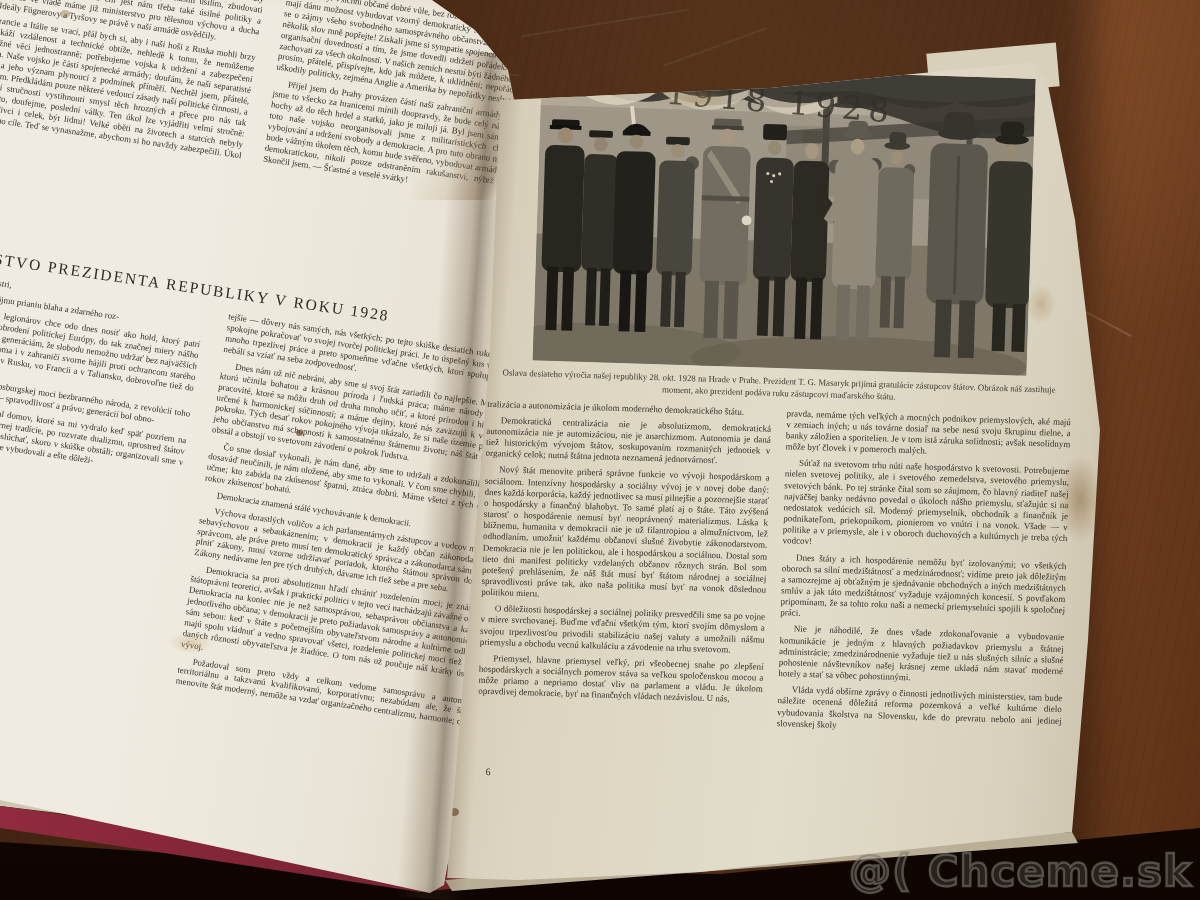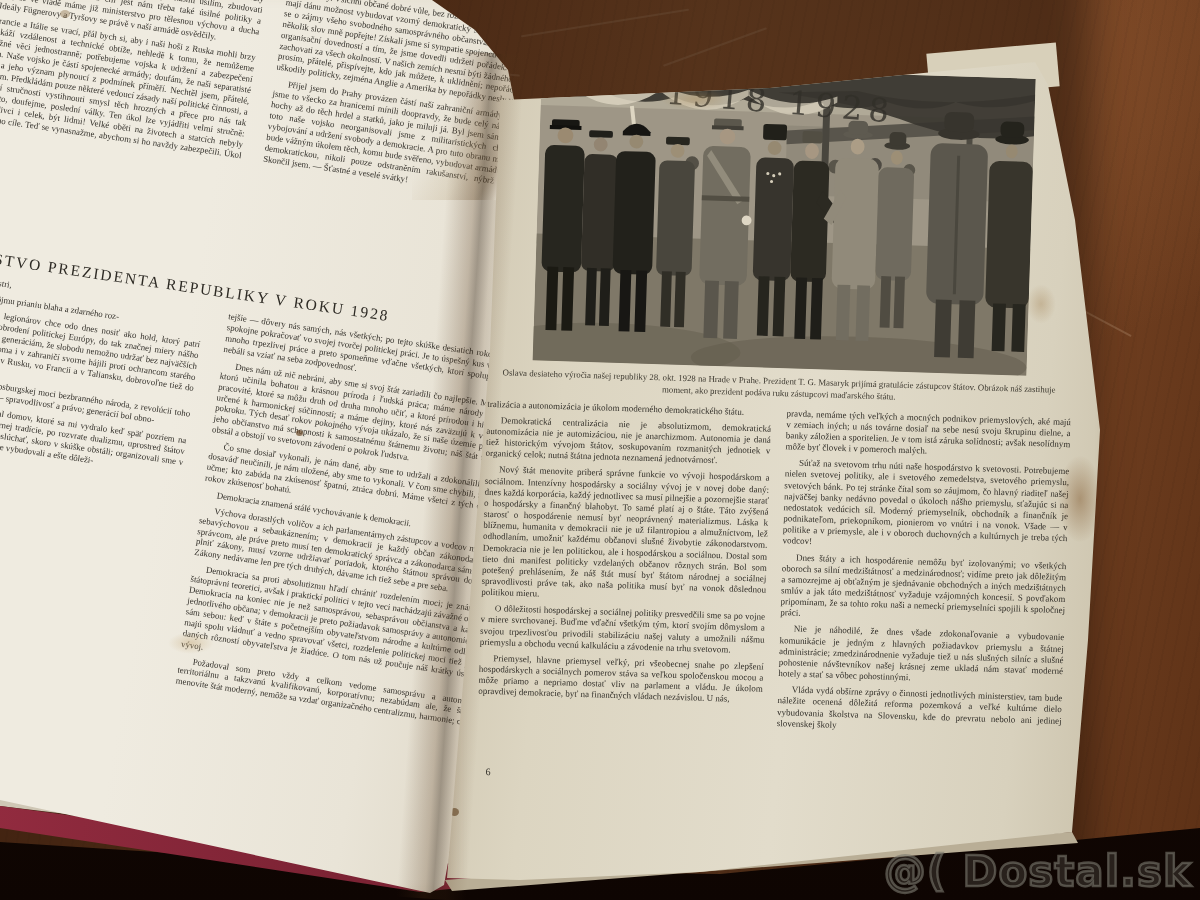--- a/index.html
+++ b/index.html
@@ -300,14 +300,14 @@
     </div>
     <div class="stain rp-st1"></div>
     <div class="stain rp-st2"></div>
     <div class="stain rp-st3"></div>
     <div class="stain rp-st4"></div>
     <div class="stain rp-st5"></div>
   </div>
 
   <div class="gutter-shadow"></div>
 
-  <div class="watermark">@( Dostal.sk</div>
+  <div class="watermark">@( Chceme.sk</div>
 </div>
 
 </body></html>

